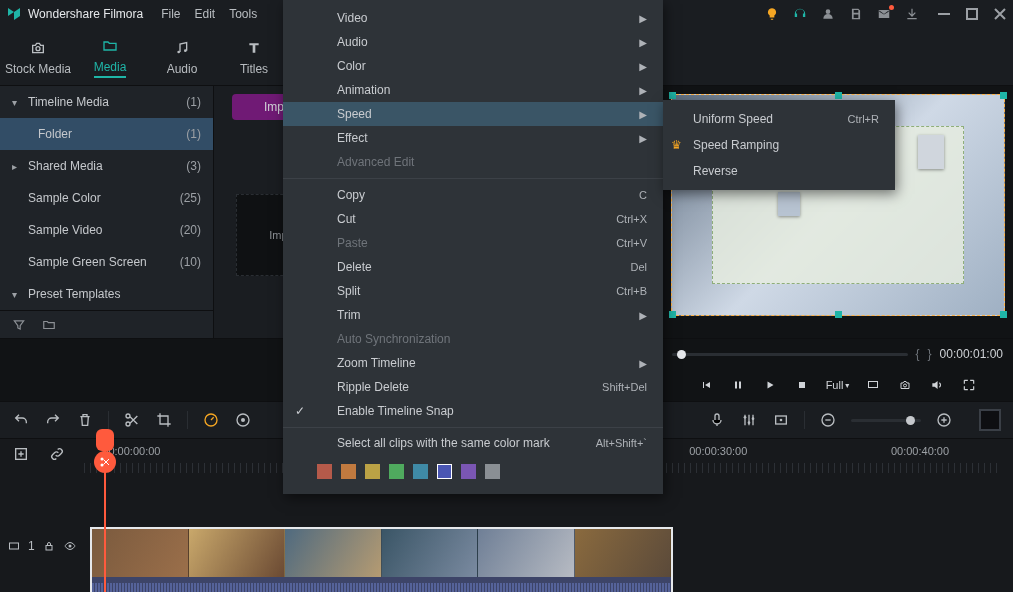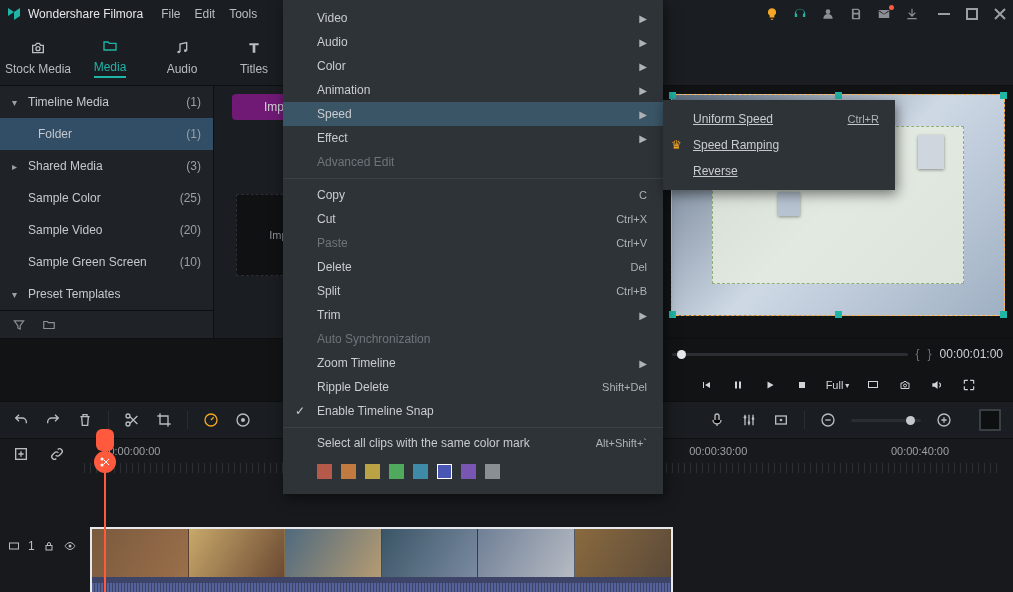--- a/index.html
+++ b/index.html
@@ -93,31 +93,31 @@
 .clip .clip-label { position:absolute; left:6px; top:4px; color:#fff; font-size:11px; text-shadow:0 1px 2px #000; display:flex; align-items:center; gap:4px; }
 .clip .clip-label .pb{width:10px;height:10px;background:#fff;clip-path:polygon(0 0,100% 50%,0 100%);}
 .clip .wave { height:54px; background:#3d4468; position:relative; }
 .clip .wave::before { content:""; position:absolute; left:0; right:0; top:6px; bottom:6px; background: repeating-linear-gradient(90deg, #5b6aa6 0 2px, #3d4468 2px 3px); opacity:0.8; }
 
 
 .ctx-menu { position:absolute; left:283px; top:0; width:380px; background:#2e3338; box-shadow: 2px 4px 12px rgba(0,0,0,0.5); z-index:30; padding: 6px 0; }
 .ctx-item { height: 24px; display:flex; align-items:center; padding: 0 16px 0 34px; position:relative; color:#c9ccd0; cursor:pointer; }
 .ctx-item.highlight { background:#3a5566;justify-content:space-between; }
 .ctx-item.disabled { color:#6f747a; cursor:default; }
-.ctx-item .ci-label { flex:1; }
+.ctx-item .ci-label { flex:1;margin-left:20px; }
 .ctx-item .ci-short { color:#aeb2b7; font-size:11px; }
 .ctx-item .ci-arrow { color:#aeb2b7; font-size:10px; margin-left:8px; }
 .ctx-item .ci-check { position:absolute; left:12px; color:#c9ccd0; }
 .ctx-sep { height:1px; background:#3c4147; margin: 4px 0; }
 .ctx-colors { height: 34px; display:flex; align-items:center; padding-left:34px; gap:9px; }
 .ctx-colors .sw { width:15px; height:15px; border:1px solid transparent; cursor:pointer; }
 .ctx-item.text-row { height:auto; padding-top:4px; padding-bottom:4px; }
 
 
-.sub-menu { position:absolute; left:663px; top:100px; width:232px; background:#2e3338; box-shadow: 2px 4px 12px rgba(0,0,0,0.5); z-index:31; padding: 6px 0; text-decoration: underline; }
+.sub-menu { position:absolute; left:663px; top:100px; width:232px; background:#2e3338; box-shadow: 2px 4px 12px rgba(0,0,0,0.5); z-index:31; padding: 6px 0; }
 .sub-item { height: 26px; display:flex; align-items:center; padding: 0 16px 0 30px; color:#c9ccd0; cursor:pointer; position:relative; }
 .sub-item .si-label { flex:1; }
 .sub-item .si-short { color:#aeb2b7; font-size:11px; }
 .sub-item .si-icon { position:absolute; left:8px; color:#f5a623; }
 
 svg { display:block; }
 </style>
 </head>
 <body>
 

